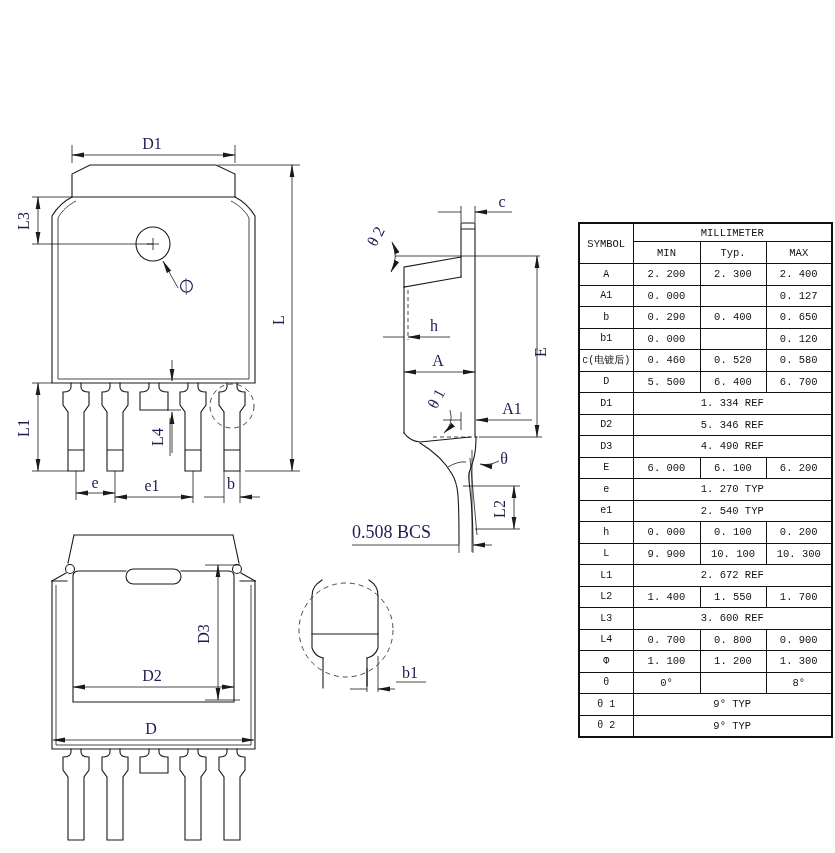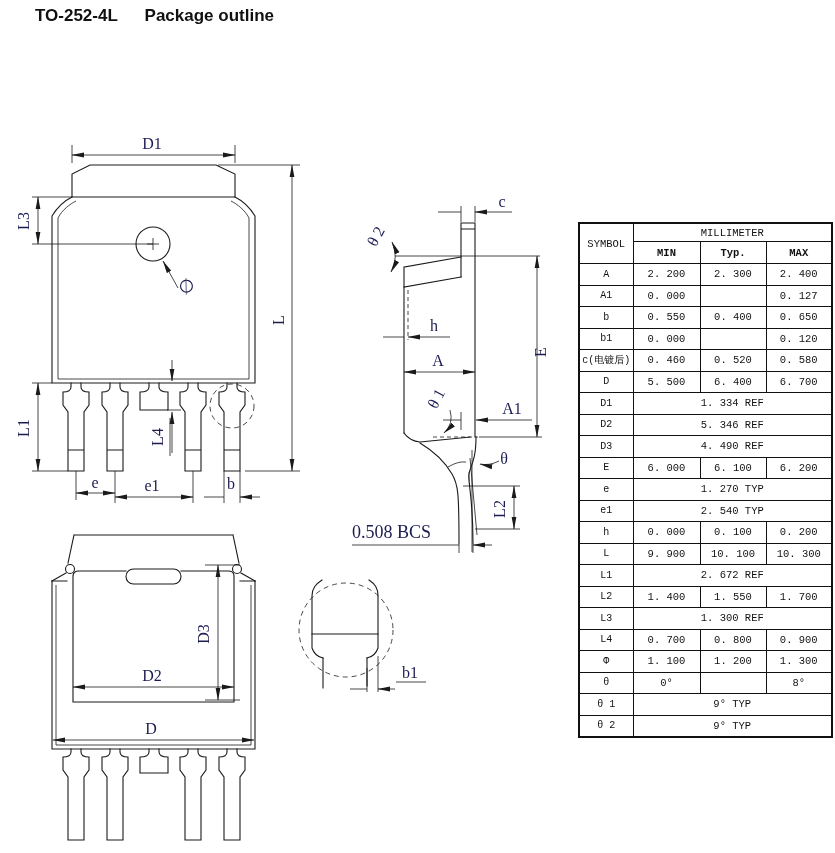--- a/index.html
+++ b/index.html
@@ -17,32 +17,28 @@
   text.dl{font-family:"Liberation Serif",serif;font-size:16px;fill:#1c1c52;}
   text.big{font-size:18px;}
   
   #dim-table{position:absolute;left:578px;top:222px;width:253px;border-collapse:collapse;
              table-layout:fixed;font-family:"Liberation Mono","DejaVu Sans Mono",monospace;
              font-size:10.5px;color:#111;}
   #dim-table th,#dim-table td{border:1px solid #111;text-align:center;padding:0;
              overflow:hidden;white-space:nowrap;}
   #dim-table{border:2px solid #111;}
   #dim-table thead tr:first-child th{height:17px;font-weight:normal;}
-  #dim-table thead tr:last-child th{height:21px;font-weight:bold;}
+  #dim-table thead tr:last-child th{height:21px;font-weight:normal;}
   #dim-table tbody td{height:20.5px;}
   #dim-table td:first-child{font-size:10px;}
 </style>
 </head>
 <body>
 <div id="page">
 
-<div id="title">
-  <span>TO-252-4L</span><span class="gap"></span>
-  <span>Package outline</span>
-</div>
 
 <svg id="drawing" width="580" height="853" viewBox="0 0 580 853" xmlns="http://www.w3.org/2000/svg">
   <defs>
     <marker id="ar" viewBox="0 0 12 6" refX="11.5" refY="3" markerWidth="13" markerHeight="7" orient="auto-start-reverse" markerUnits="userSpaceOnUse">
       <path d="M0,0.7 L12,3 L0,5.3 Z" fill="#1a1a1a"></path>
     </marker>
     <path id="fpin" d="M-5,0 V4 Q-5,9 -13,9 V22 L-8,29 V88 H8 V29 L13,22 V9 Q5,9 5,4 V0 M-8,67 H8"></path>
     <path id="fstub" d="M-5,0 V4 Q-5,9 -14,9 V27 H14 V9 Q5,9 5,4 V0"></path>
     <path id="bpin" d="M-5,0 V3 Q-5,8 -13,8 V21 L-8,28 V91 H8 V28 L13,21 V8 Q5,8 5,3 V0"></path>
     <path id="bstub" d="M-5,0 V3 Q-5,8 -14,8 V24 H14 V8 Q5,8 5,3 V0"></path>
@@ -225,21 +221,21 @@
           <td>2. 400</td>
         </tr>
         <tr>
           <td>A1</td>
           <td>0. 000</td>
           <td></td>
           <td>0. 127</td>
         </tr>
         <tr>
           <td>b</td>
-          <td>0. 550</td>
+          <td>0. 290</td>
           <td>0. 400</td>
           <td>0. 650</td>
         </tr>
         <tr>
           <td>b1</td>
           <td>0. 000</td>
           <td></td>
           <td>0. 120</td>
         </tr>
         <tr>
@@ -297,21 +293,21 @@
           <td colspan="3">2. 672 REF</td>
         </tr>
         <tr>
           <td>L2</td>
           <td>1. 400</td>
           <td>1. 550</td>
           <td>1. 700</td>
         </tr>
         <tr>
           <td>L3</td>
-          <td colspan="3">1. 300 REF</td>
+          <td colspan="3">3. 600 REF</td>
         </tr>
         <tr>
           <td>L4</td>
           <td>0. 700</td>
           <td>0. 800</td>
           <td>0. 900</td>
         </tr>
         <tr>
           <td>Φ</td>
           <td>1. 100</td>

